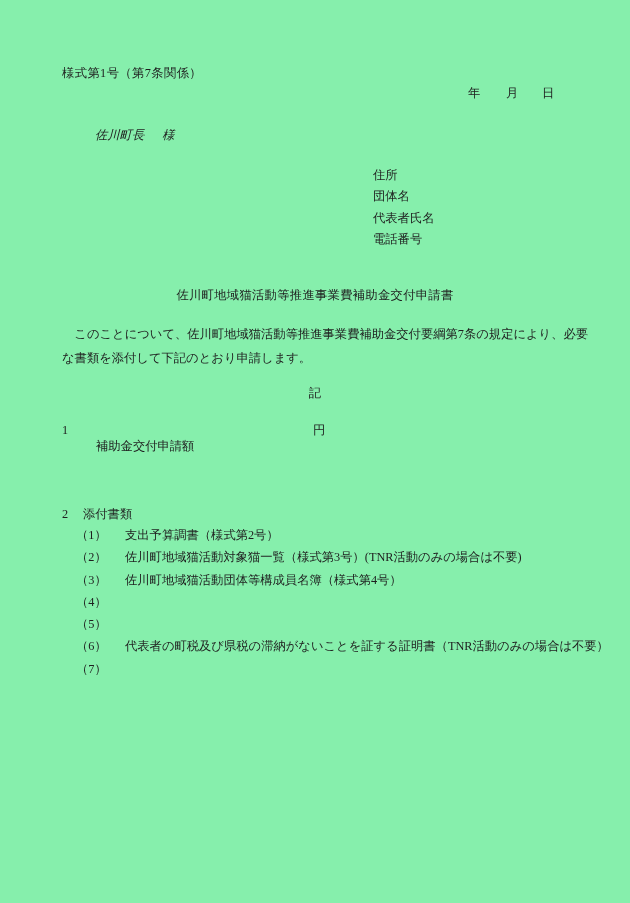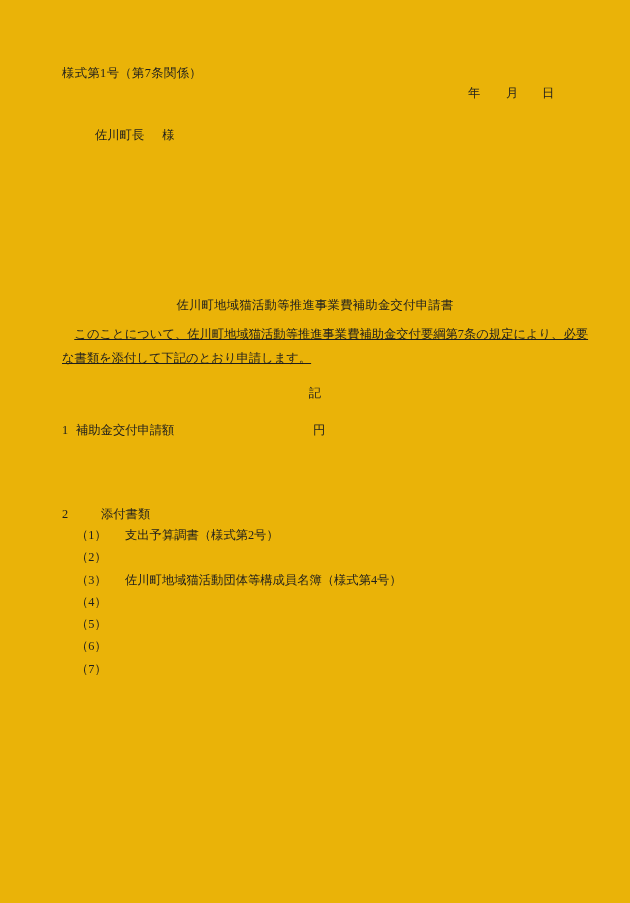--- a/index.html
+++ b/index.html
@@ -1,57 +1,57 @@
 <!DOCTYPE html>
 <html lang="ja"><head>
 <meta charset="utf-8">
 <style>
   html,body{margin:0;padding:0;background:#ffffff;}
   .page{
     position:relative;
     width:630px;height:903px;
-    background:#eab308;
+    background:#86efac;
     color:#1e1e1e;
     font-family:"Liberation Serif","DejaVu Serif",serif;
     font-size:12.3px;
     line-height:1.25;
     overflow:hidden;
   }
   .abs{position:absolute;white-space:nowrap;}
 
   .form-number{left:62px;top:66px;letter-spacing:.4px;}
 
   .date-line{left:0;top:86px;width:630px;height:16px;}
   .date-line .year{position:absolute;left:468px;}
   .date-line .month{position:absolute;left:506px;}
   .date-line .day{position:absolute;left:542px;}
 
-  .addressee{left:95px;top:128px;}
+  .addressee{left:95px;top:128px;font-style:italic;}
   .addressee .honorific{margin-left:18px;}
 
   .applicant{left:373px;top:165px;}
   .applicant .field{height:21.3px;line-height:21.3px;}
 
-  .doc-title{left:0;top:298px;width:630px;text-align:center;letter-spacing:.3px;}
+  .doc-title{left:0;top:288px;width:630px;text-align:center;letter-spacing:.3px;}
 
   .body-text{left:62px;top:322px;}
-  .body-text .line{line-height:24px;white-space:nowrap;text-decoration:underline;}
+  .body-text .line{line-height:24px;white-space:nowrap;}
   .body-text .indent{text-indent:12.3px;}
 
   .record-marker{left:0;top:386px;width:630px;text-align:center;}
 
   .amount-row{left:0;top:423px;width:630px;height:17px;}
   .amount-row .num{position:absolute;left:62px;}
-  .amount-row .lbl{position:absolute;left:76px;}
+  .amount-row .lbl{position:absolute;left:96px;margin-top:16px;}
   .amount-row .blank{position:absolute;left:185px;width:120px;height:15px;}
   .amount-row .unit{position:absolute;left:313px;}
 
   .attach-heading{left:0;top:507px;width:630px;height:17px;}
   .attach-heading .num{position:absolute;left:62px;}
-  .attach-heading .lbl{position:absolute;left:101px;}
+  .attach-heading .lbl{position:absolute;left:83px;}
 
   .attachments{left:0;top:526px;width:630px;}
   .att-row{position:relative;height:22.3px;}
   .att-num{position:absolute;left:76px;top:2px;}
   .att-text{position:absolute;left:125px;top:2px;text-align:center;}
 </style>
 </head>
 <body>
 
 <div class="page">
@@ -61,20 +61,26 @@
   <div class="abs date-line">
     <span class="year">年</span>
     <span class="month">月</span>
     <span class="day">日</span>
   </div>
 
   <div class="abs addressee">
     <span>佐川町長</span><span class="honorific">様</span>
   </div>
 
+  <div class="abs applicant">
+    <div class="field">住所</div>
+    <div class="field">団体名</div>
+    <div class="field">代表者氏名</div>
+    <div class="field">電話番号</div>
+  </div>
 
   <div class="abs doc-title">佐川町地域猫活動等推進事業費補助金交付申請書</div>
 
   <div class="abs body-text">
     <div class="line indent">このことについて、佐川町地域猫活動等推進事業費補助金交付要綱第7条の規定により、必要</div>
     <div class="line">な書類を添付して下記のとおり申請します。</div>
   </div>
 
   <div class="abs record-marker">記</div>
 
@@ -90,32 +96,34 @@
     <span class="lbl">添付書類</span>
   </div>
 
   <div class="abs attachments">
     <div class="att-row">
       <span class="att-num">（1）</span>
       <span class="att-text">支出予算調書（様式第2号）</span>
     </div>
     <div class="att-row">
       <span class="att-num">（2）</span>
+      <span class="att-text">佐川町地域猫活動対象猫一覧（様式第3号）(TNR活動のみの場合は不要)</span>
     </div>
     <div class="att-row">
       <span class="att-num">（3）</span>
       <span class="att-text">佐川町地域猫活動団体等構成員名簿（様式第4号）</span>
     </div>
     <div class="att-row">
       <span class="att-num">（4）</span>
     </div>
     <div class="att-row">
       <span class="att-num">（5）</span>
     </div>
     <div class="att-row">
       <span class="att-num">（6）</span>
+      <span class="att-text">代表者の町税及び県税の滞納がないことを証する証明書（TNR活動のみの場合は不要）</span>
     </div>
     <div class="att-row">
       <span class="att-num">（7）</span>
     </div>
   </div>
 
 </div>
 
 </body></html>

